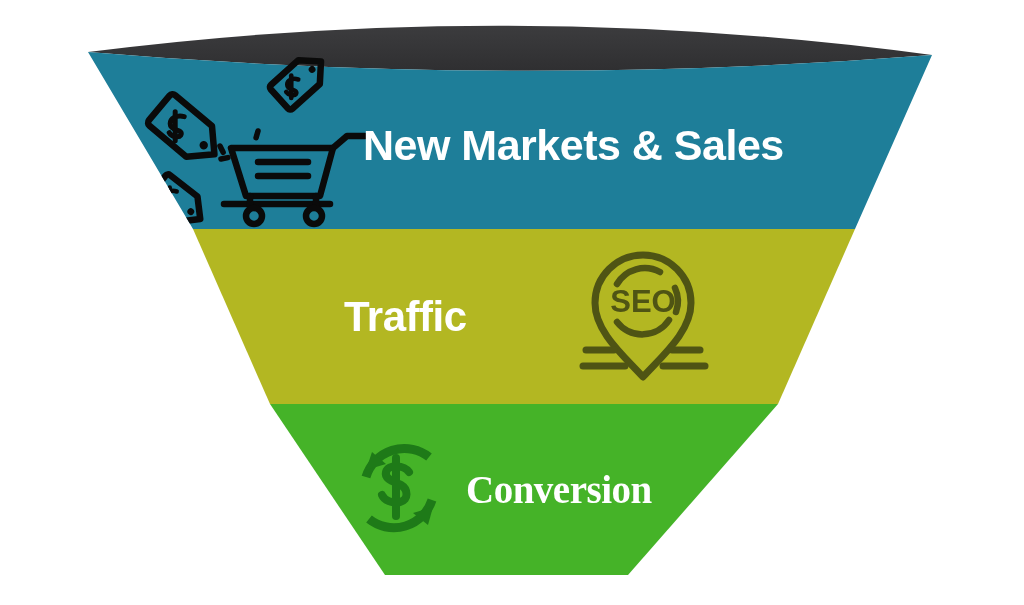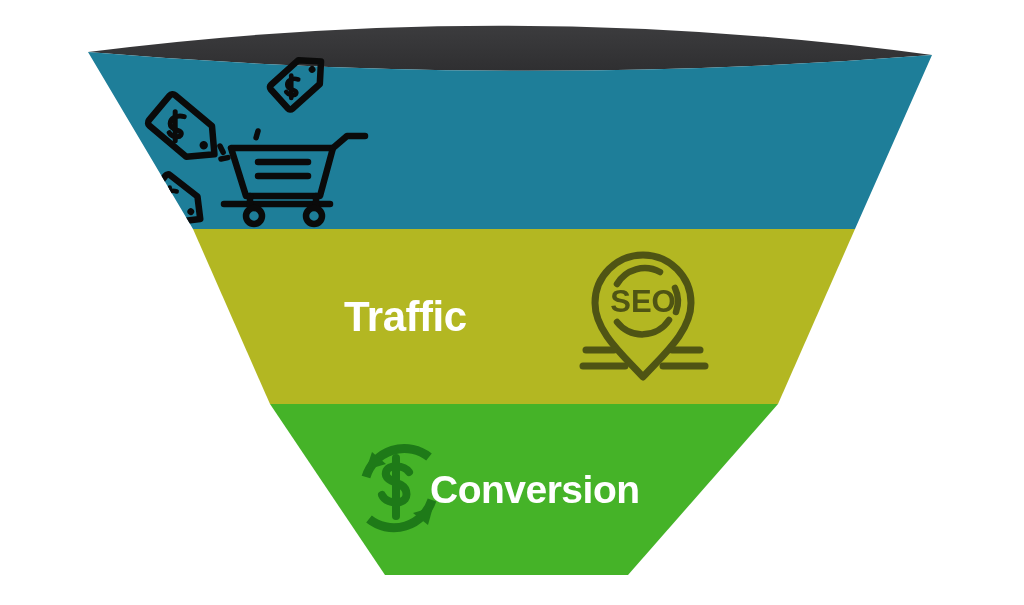--- a/index.html
+++ b/index.html
@@ -41,23 +41,24 @@
     left: 363px;
     top: 124px;
     font-size: 43px;
   }
   #label-traffic {
     left: 344px;
     top: 296px;
     font-size: 42px;
   }
   #label-conversion {
-    left: 430px;
+    left: 466px;
     top: 470px;
     font-size: 39px;
+    font-family: Liberation Serif, serif;
   }
 </style>
 </head>
 <body>
 
 <div id="funnel-stage">
 
   <svg id="funnel-svg" viewBox="0 0 1024 605" xmlns="http://www.w3.org/2000/svg">
     <defs>
       <linearGradient id="capGrad" x1="0" y1="0" x2="0" y2="1">
@@ -179,18 +180,19 @@
         <path d="M 409,472
                  C 404,465 388,464 386,472
                  C 384,480 396,482 401,485
                  C 408,489 409,500 400,502
                  C 392,504 384,500 382,495"></path>
         <line x1="396" y1="458" x2="396" y2="516"></line>
       </g>
     </g>
   </svg>
 
+  <div class="stage-label" id="label-new-markets-sales">New Markets &amp; Sales</div>
 
   <div class="stage-label" id="label-traffic">Traffic</div>
 
   <div class="stage-label" id="label-conversion">Conversion</div>
 
 </div>
 
 </body></html>

